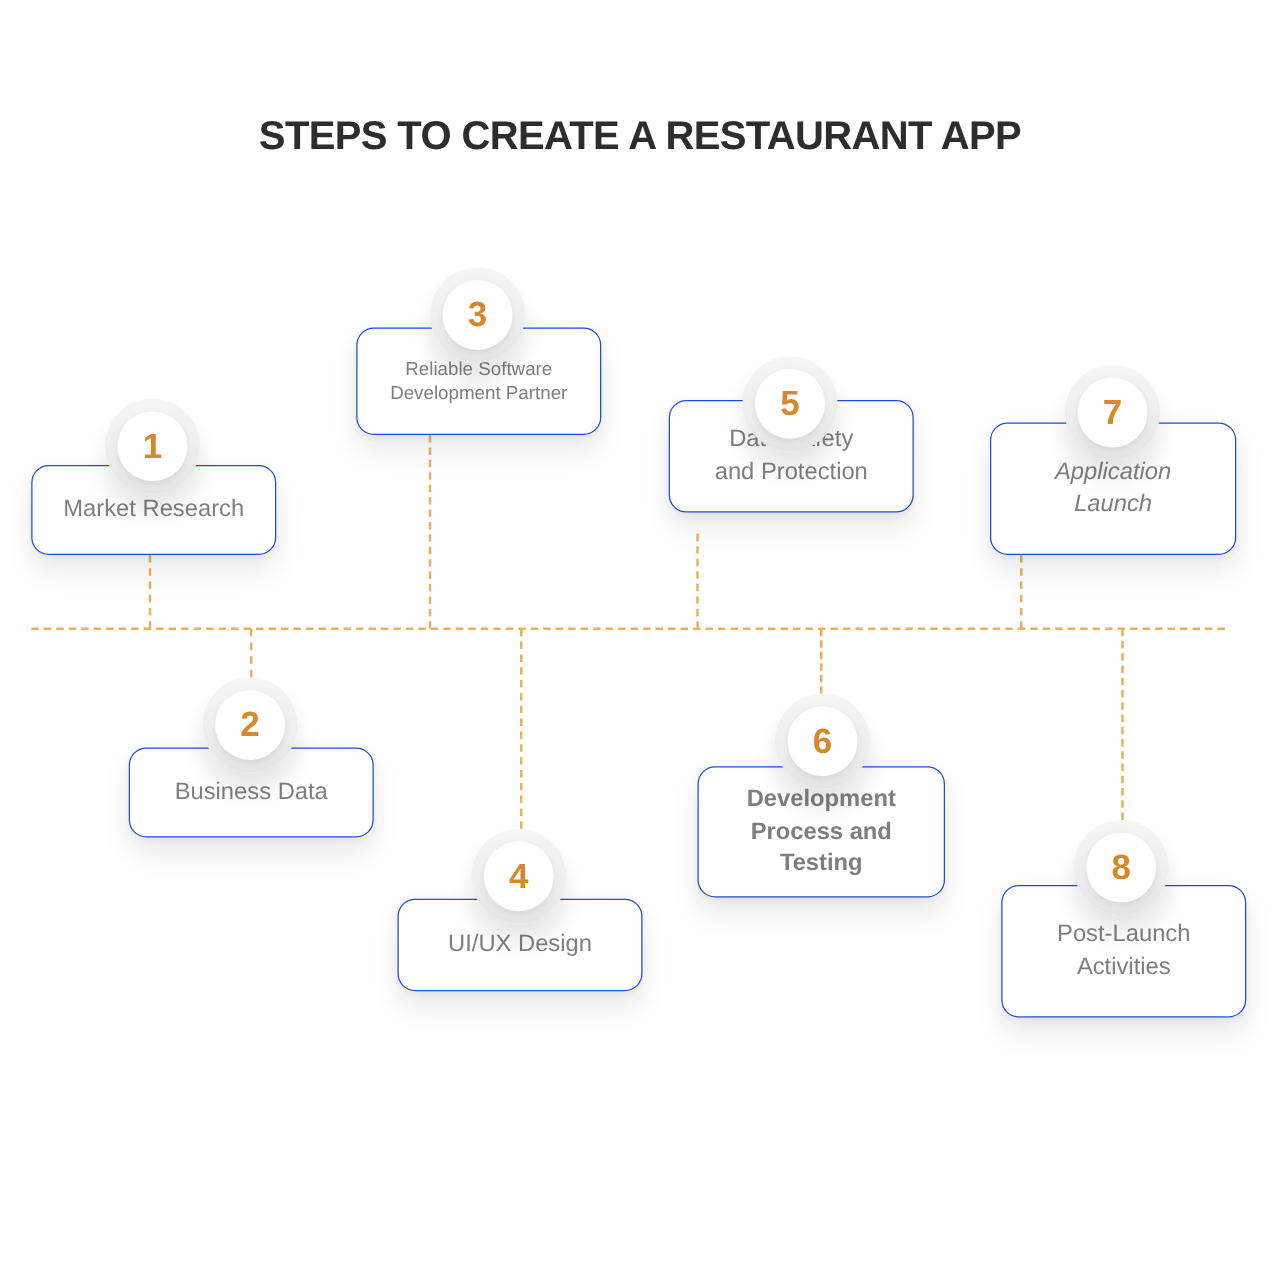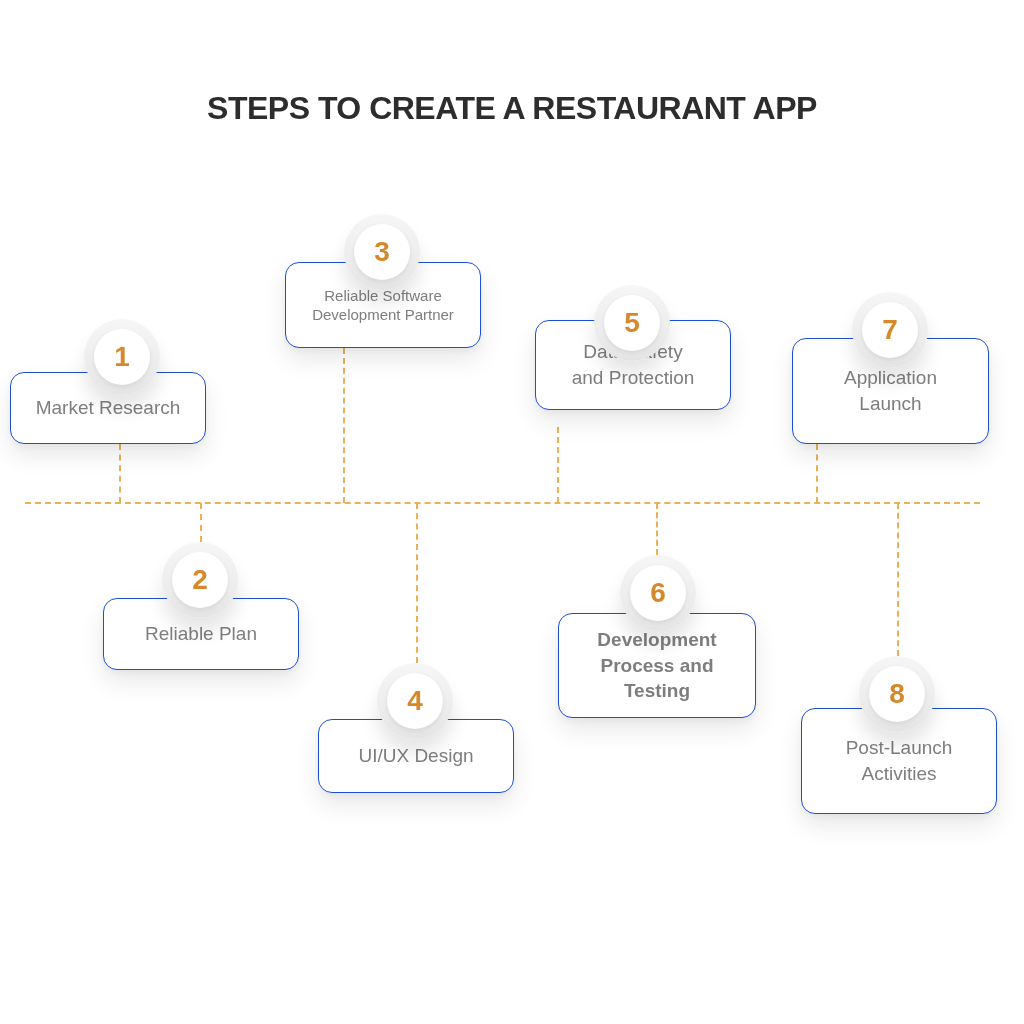--- a/index.html
+++ b/index.html
@@ -41,27 +41,27 @@
     border:1px solid #1d4ed8;
     box-shadow:0 3px 6px rgba(0,0,0,0.04),0 12px 24px rgba(0,0,0,0.09);
     display:flex;align-items:center;justify-content:center;text-align:center;
     z-index:2;box-sizing:border-box;
   }
   .card .label{
     color:var(--card-text);font-size:19px;line-height:1.35;white-space:pre-line;
     padding:6px 10px;
   }
   .card.small-text .label{font-size:15px;line-height:1.3;}
-  .card1{left:10px;top:372px;width:196px;height:72px;}
+  .card1{left:25px;top:372px;width:196px;height:72px;}
   .card2{left:103px;top:598px;width:196px;height:72px;}
   .card3{left:285px;top:262px;width:196px;height:86px;}
   .card4{left:318px;top:719px;width:196px;height:74px;align-items:center;}
   .card5{left:535px;top:320px;width:196px;height:90px;}
   .card6{left:558px;top:613px;width:198px;height:105px;font-weight:bold;}
-  .card7{left:792px;top:338px;width:197px;height:106px;}
+  .card7{left:792px;top:338px;width:197px;height:106px;font-style:italic;}
   .card8{left:801px;top:708px;width:196px;height:106px;}
   .circle{
     position:absolute;width:76px;height:76px;border-radius:50%;
     background:linear-gradient(180deg,#f6f6f6 0%,var(--circle-ring) 70%,#e4e4e4 100%);
     box-shadow:0 14px 18px rgba(0,0,0,0.10);
     display:flex;align-items:center;justify-content:center;z-index:3;
   }
   .circle-inner{
     width:56px;height:56px;border-radius:50%;background:#fff;
     box-shadow:0 2px 5px rgba(0,0,0,0.08);
@@ -95,21 +95,21 @@
   <div class="connector c4"></div>
   <div class="connector c5"></div>
   <div class="connector c6"></div>
   <div class="connector c7"></div>
   <div class="connector c8"></div>
 
   <div class="card card1">
     <span class="label">Market Research</span>
   </div>
   <div class="card card2">
-    <span class="label">Reliable Plan</span>
+    <span class="label">Business Data</span>
   </div>
   <div class="card card3 small-text">
     <span class="label">Reliable Software
 Development Partner</span>
   </div>
   <div class="card card4">
     <span class="label">UI/UX Design</span>
   </div>
   <div class="card card5">
     <span class="label">Data Safety

